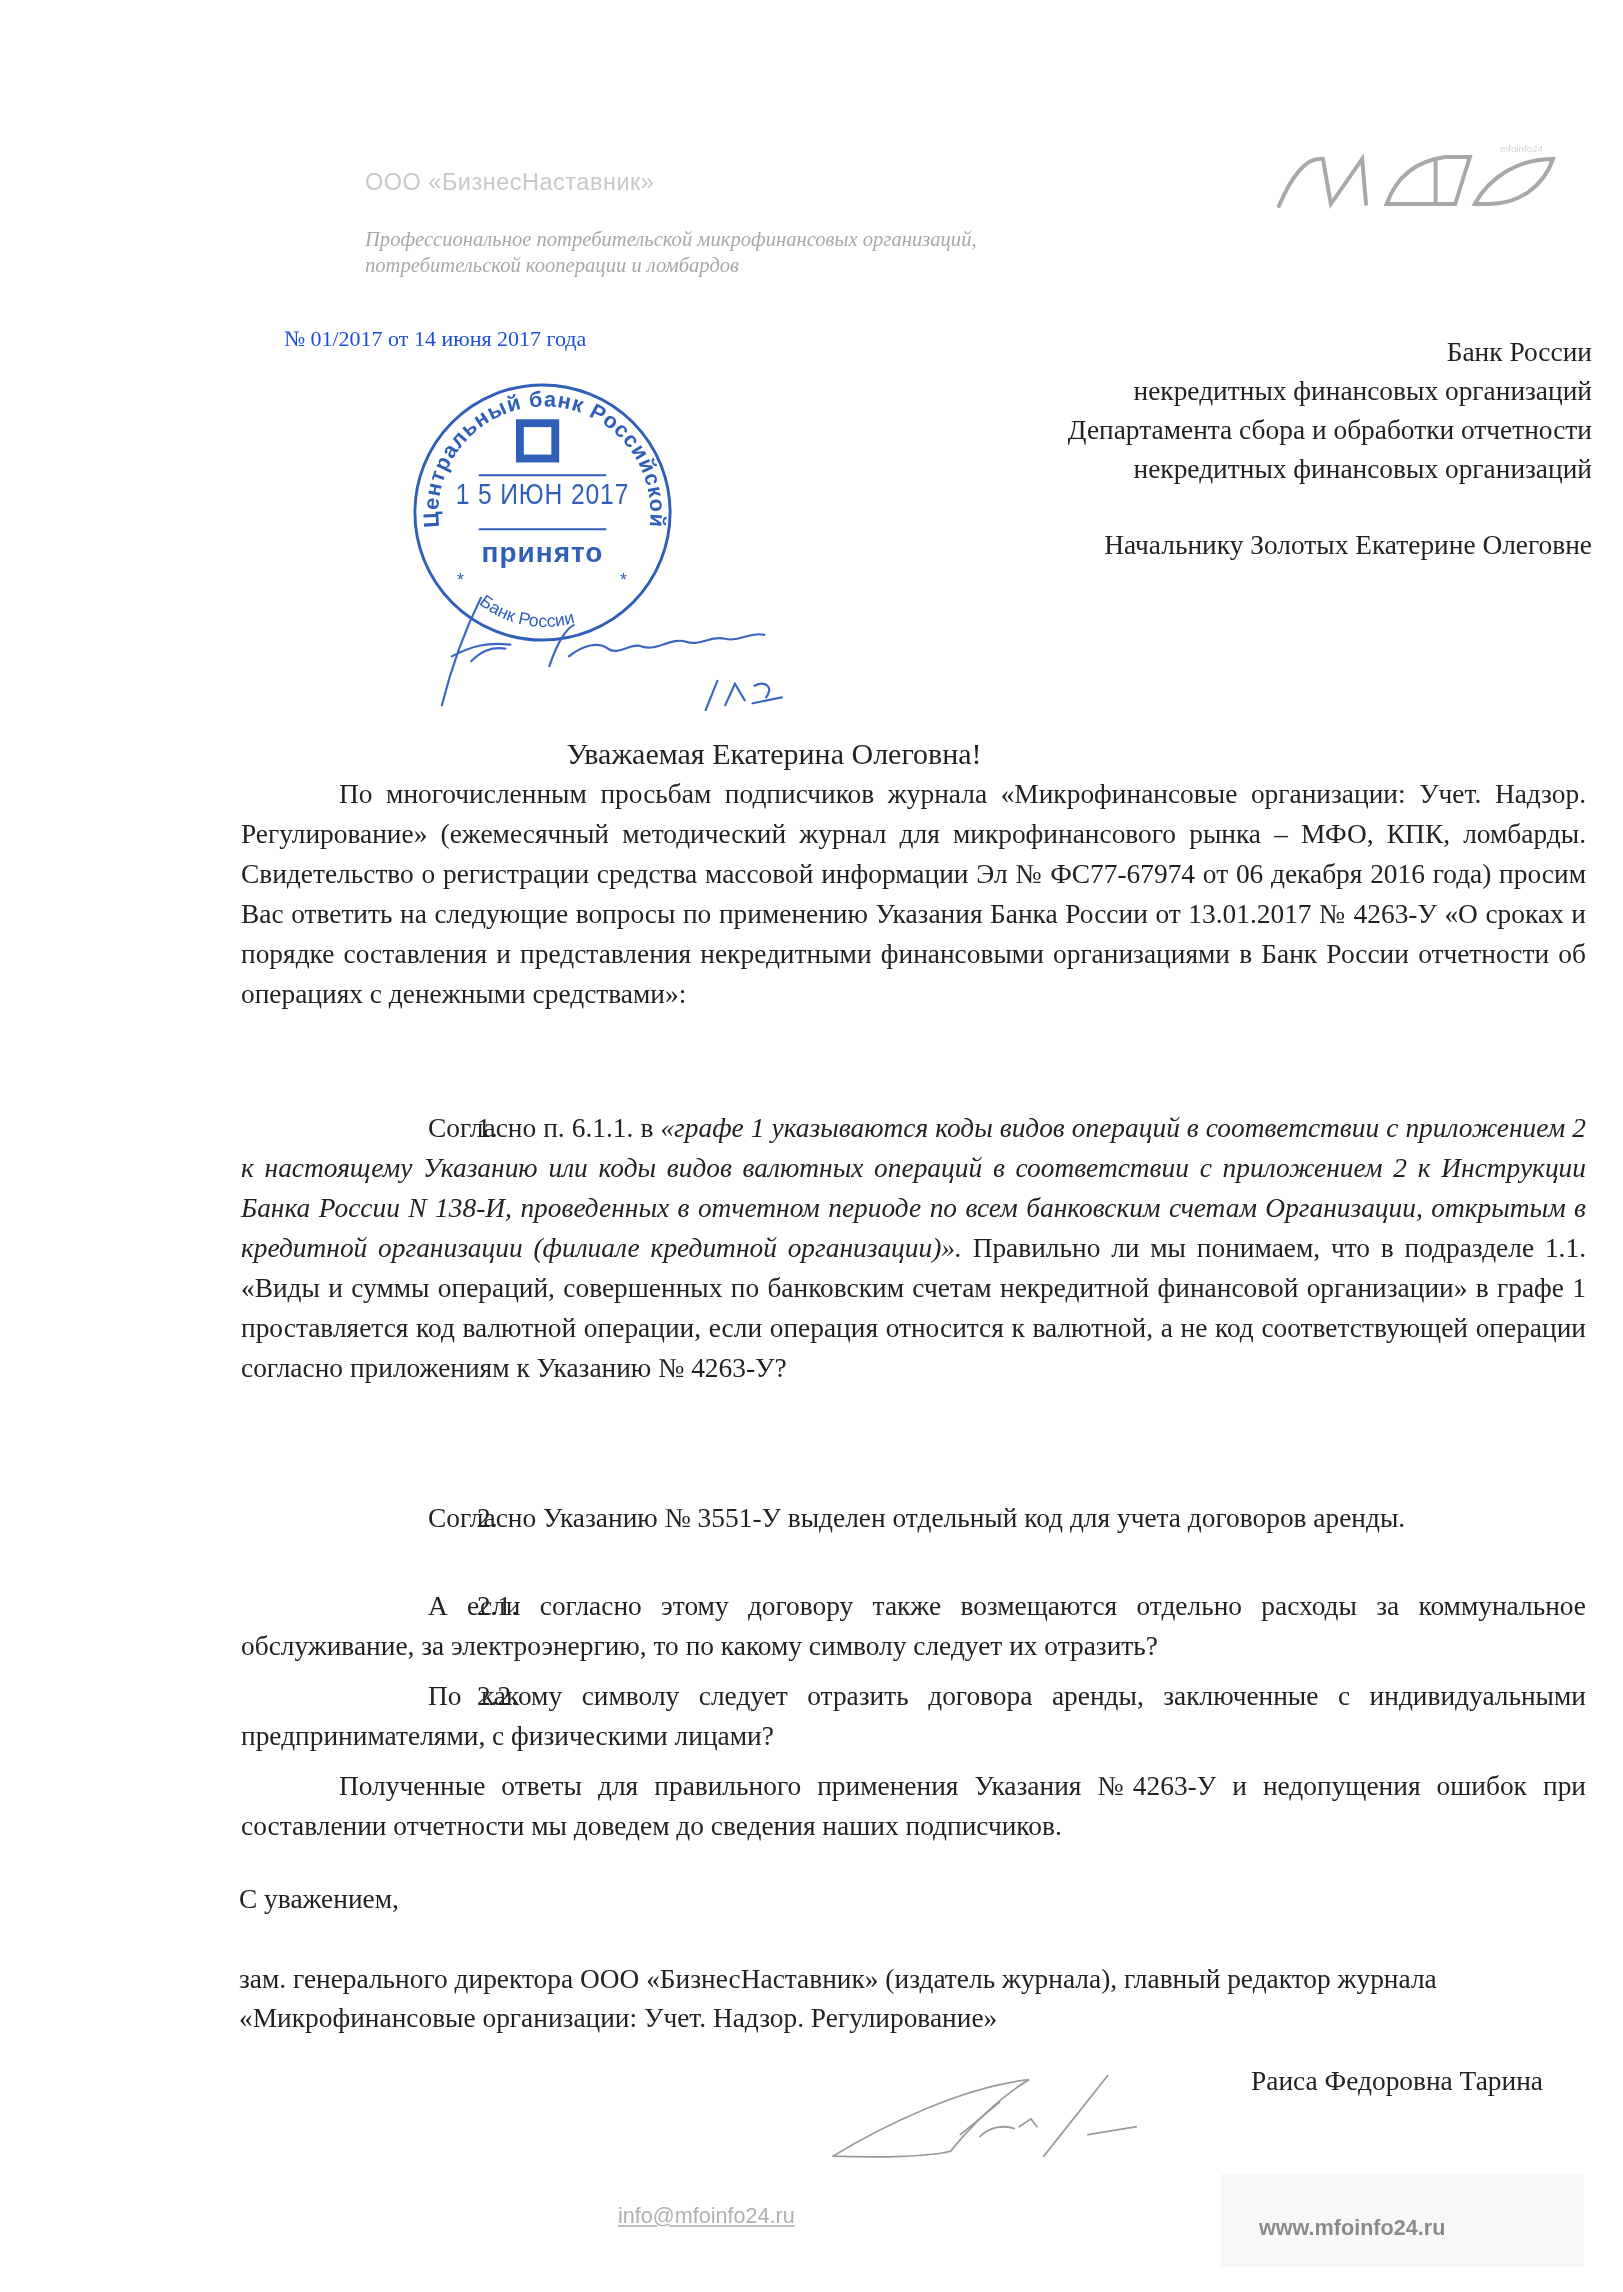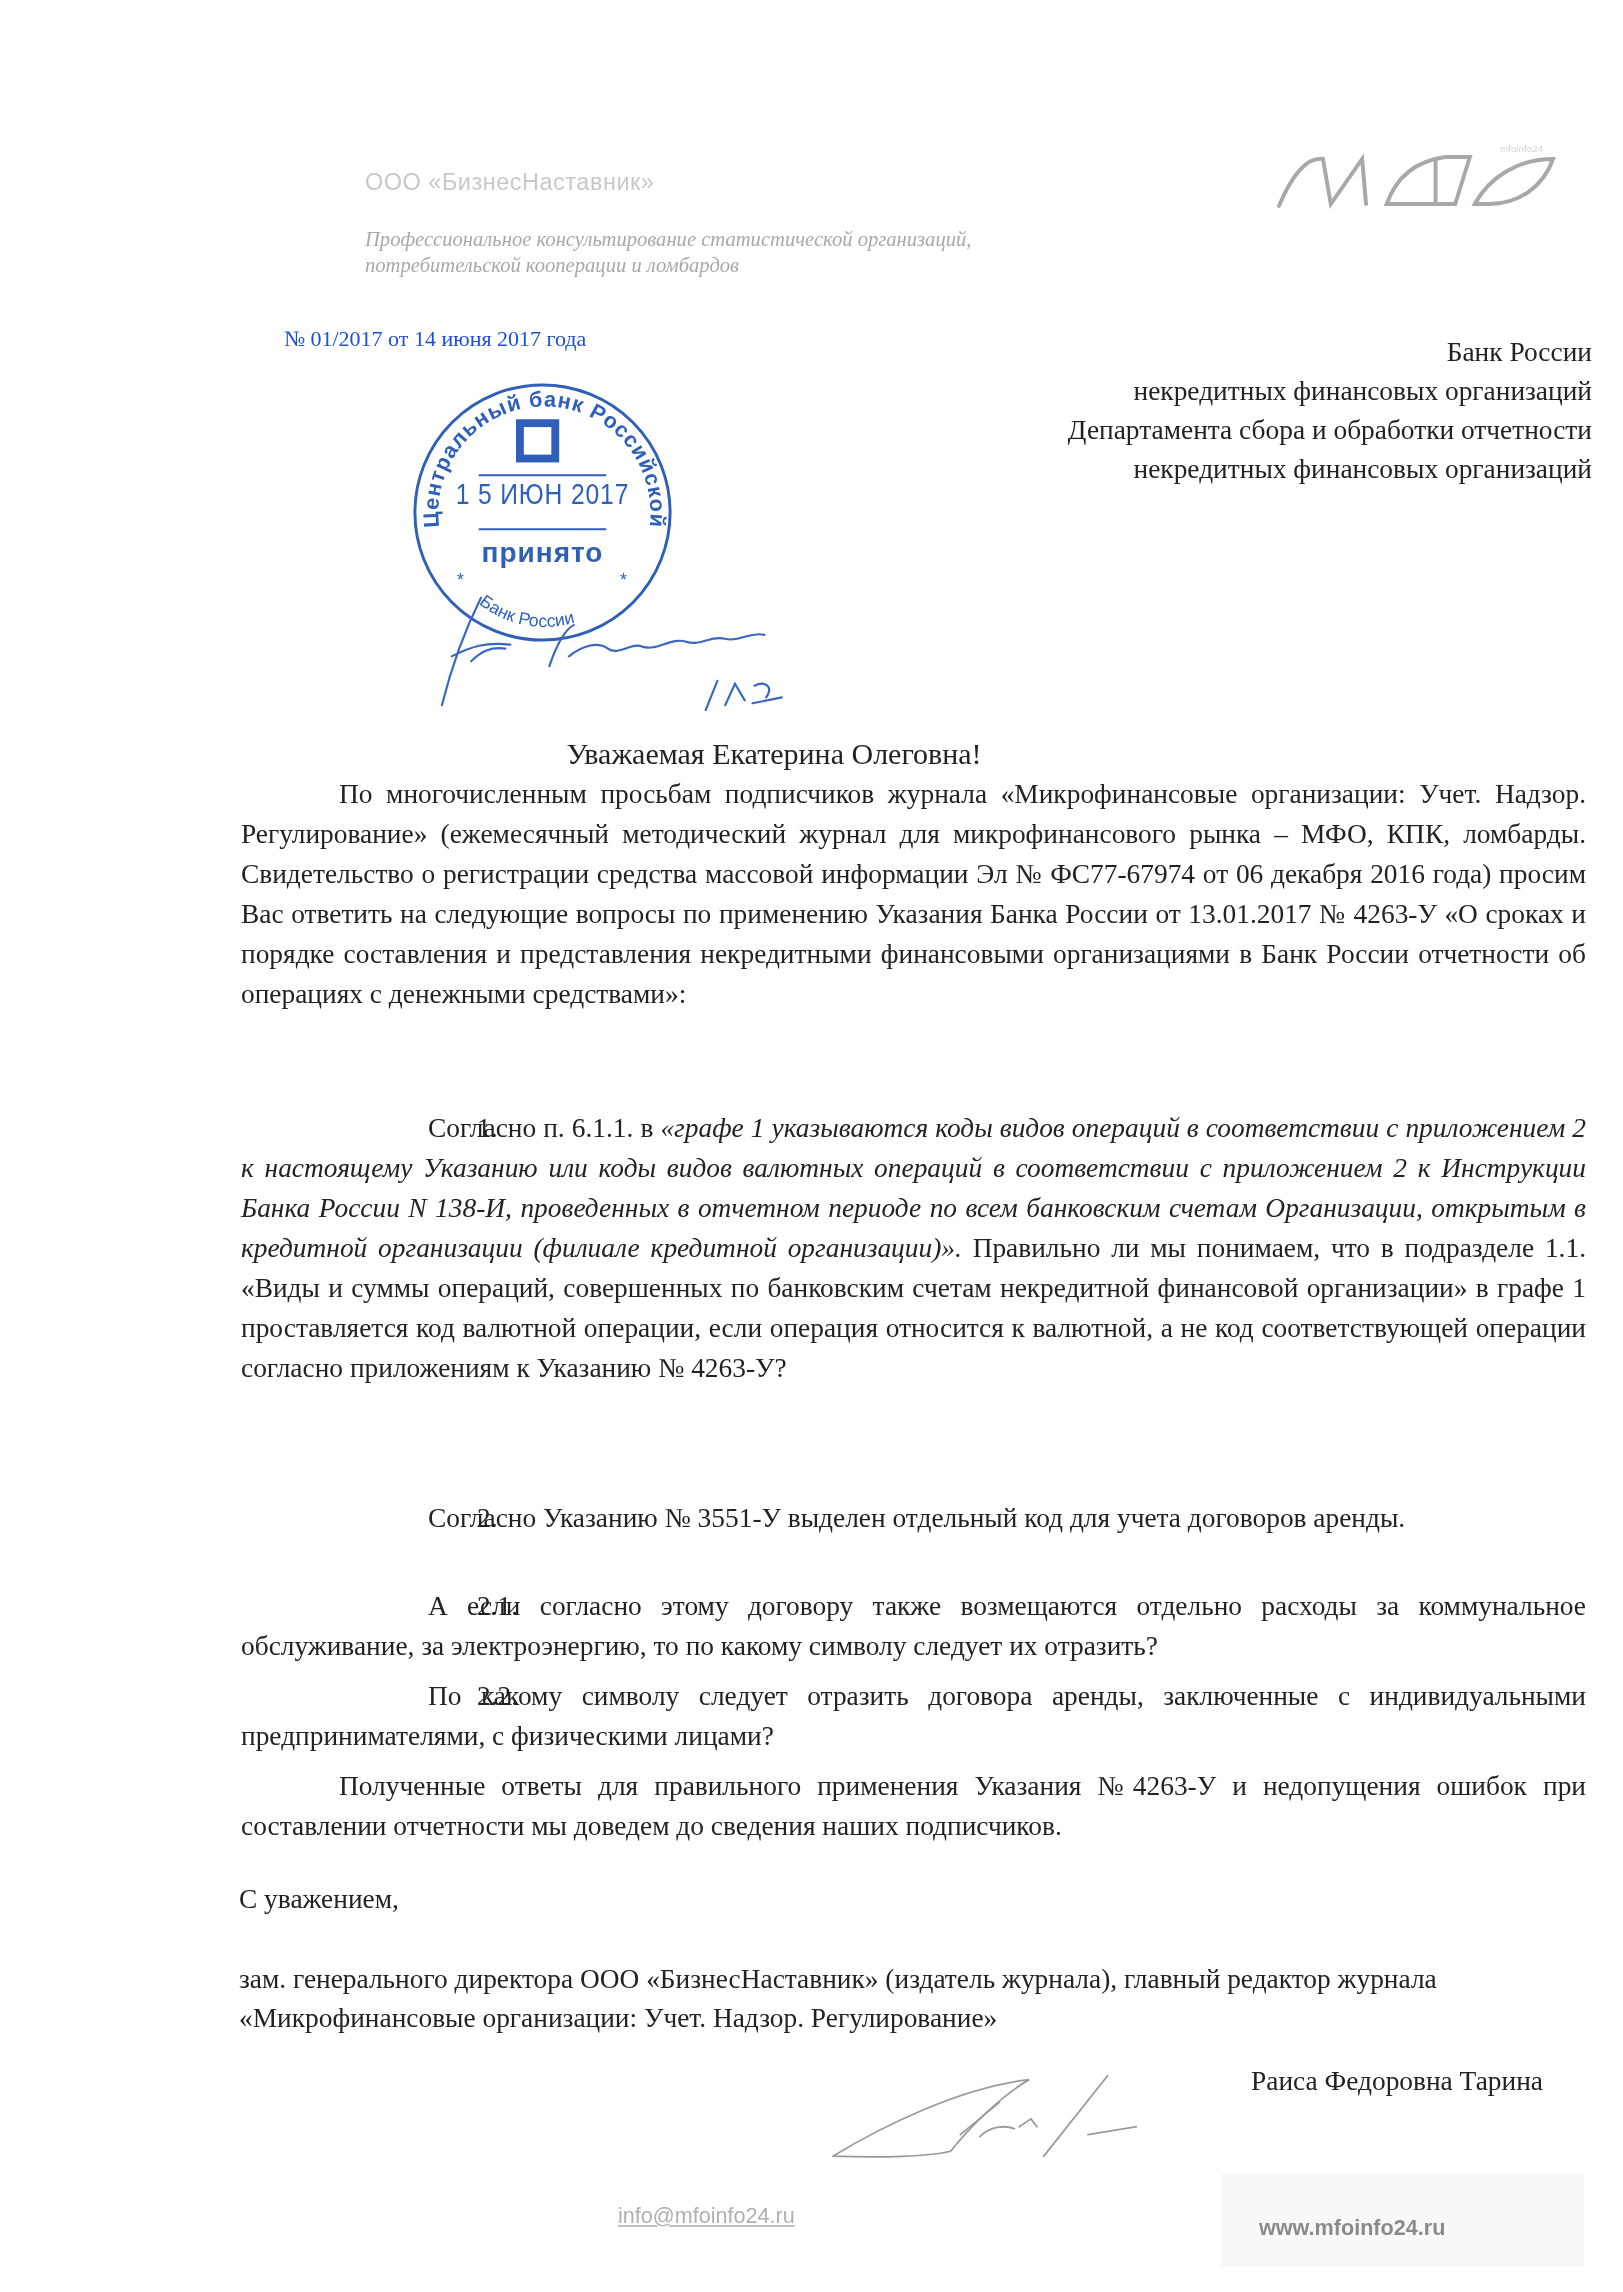--- a/index.html
+++ b/index.html
@@ -44,41 +44,42 @@
 
     .footer-email { position: absolute; left: 570px; top: 2203px; font-family: "Liberation Sans", sans-serif; font-size: 21.6px; color: #b0b0b0; text-decoration: underline; text-decoration-color: #c0c0c0; margin-left: 48px; }
     .footer-web-box { position: absolute; left: 1221px; top: 2174px; width: 363px; height: 93px; background: #f8f8f8; }
     .footer-web { position: absolute; left: 1259px; top: 2215px; font-family: "Liberation Sans", sans-serif; font-weight: bold; font-size: 21.6px; color: #8a8a8a; text-align: center; }
   </style>
 </head>
 <body>
 
 <div class="letterhead-company">ООО «БизнесНаставник»</div>
 <div class="letterhead-tagline">
-  <div>Профессиональное консультирование статистической организаций,</div>
+  <div>Профессиональное потребительской микрофинансовых организаций,</div>
   <div>потребительской кооперации и ломбардов</div>
 </div>
 
 <div class="logo-small">mfoinfo24</div>
 <svg class="logo" viewBox="0 0 290 70">
   <g fill="none" stroke="#a8a8a8" stroke-width="4" stroke-linecap="round">
     <path d="M5 60 C20 25, 35 10, 50 12 L58 58 L90 12 L94 58"></path>
     <path d="M115 58 C125 30, 145 14, 175 10 L200 10 L185 58 Z"></path>
     <path d="M165 14 L165 58"></path>
     <path d="M205 58 C220 30, 250 12, 285 12 C275 40, 250 58, 220 58 Z"></path>
   </g>
 </svg>
 
 <div class="doc-ref">№ 01/2017  от 14 июня 2017 года</div>
 
 <div class="addressee">
   <span class="line">Банк России</span>
   <span class="line">некредитных финансовых организаций</span>
   <span class="line">Департамента сбора и обработки отчетности</span>
   <span class="line">некредитных финансовых организаций</span>
+  <span class="line to-line">Начальнику Золотых Екатерине Олеговне</span>
 </div>
 
 <div class="stamp">
   <svg width="265" height="265" viewBox="0 0 270 270">
     <defs>
       <path id="ringTop" d="M 30 150 A 108 108 0 1 1 242 160"></path>
       <path id="ringBottom" d="M 70 228 A 108 108 0 0 0 205 228"></path>
     </defs>
     <circle cx="135" cy="135" r="130" fill="none" stroke="#2f5fb8" stroke-width="3"></circle>
     <text font-family="Liberation Sans, sans-serif" font-weight="bold" font-size="22" fill="#2f5fb8" letter-spacing="1">

